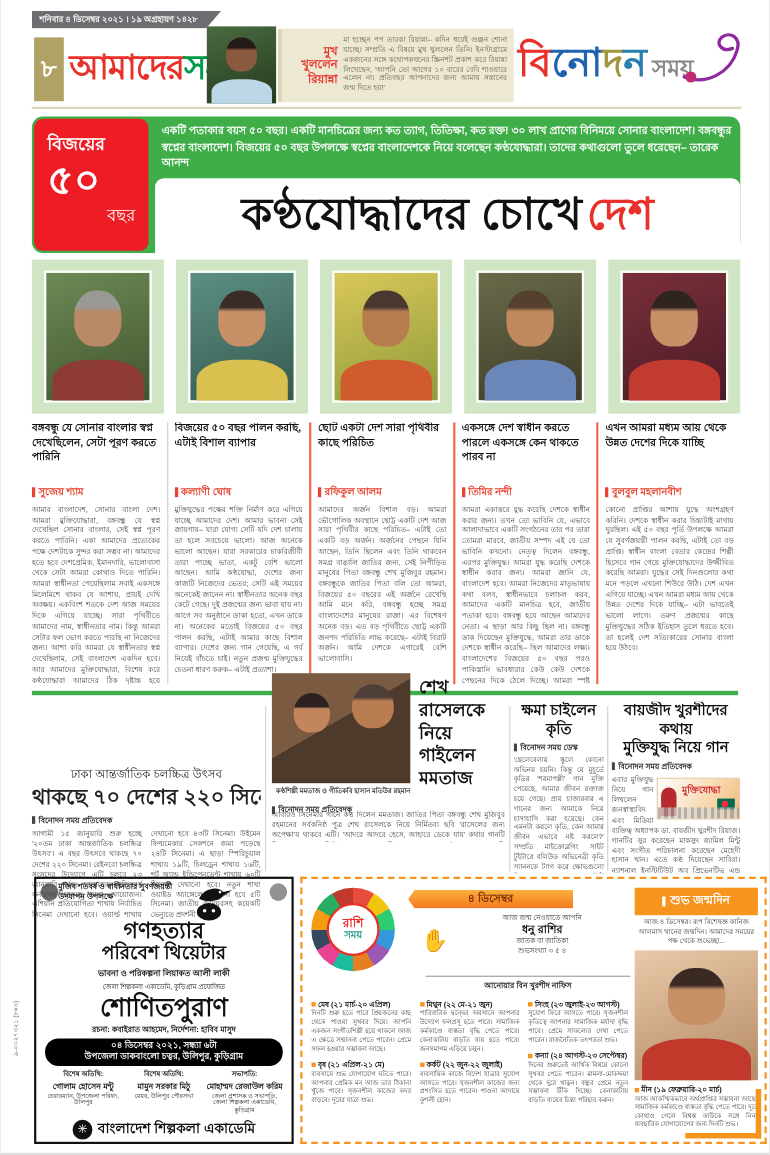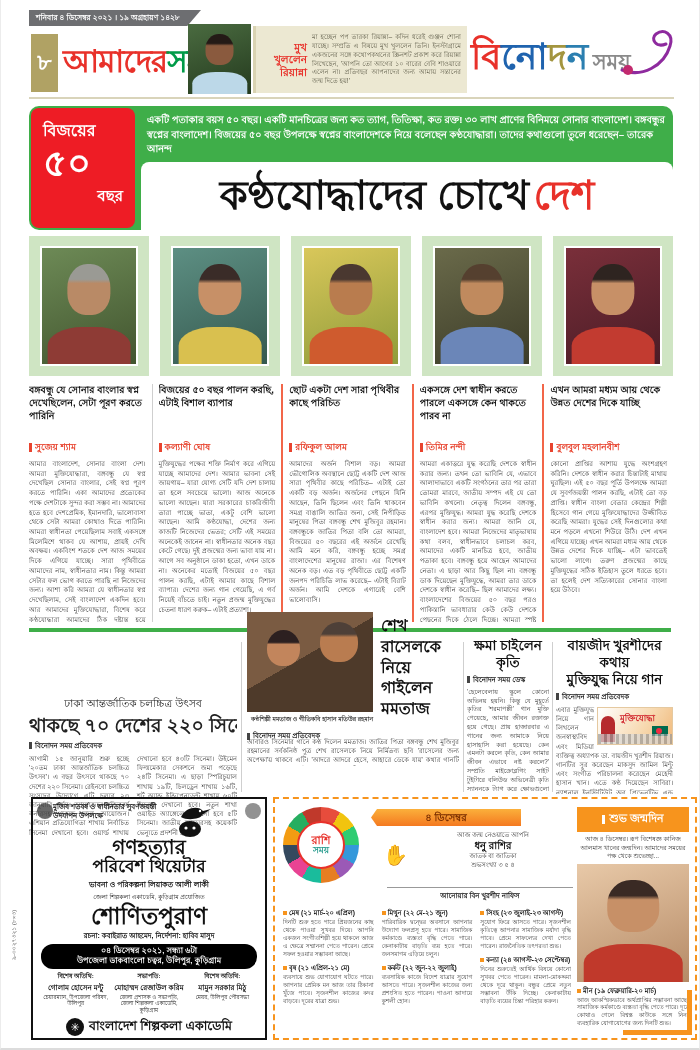--- a/index.html
+++ b/index.html
@@ -31,21 +31,21 @@
   .b1{color:#e8312a;}.b2{color:#1f63ae;}.b3{color:#a3953f;}.b4{color:#2b7fb0;}
   .bword{color:#8a8a8a;font-size:21px;font-weight:900;}
   .swirl{position:absolute;right:-4px;top:4px;}
   .hrule{position:absolute;left:28px;right:25px;top:97px;height:2px;background:#d9d4ba;}
   
   .green-band{position:absolute;left:28px;top:106px;width:644px;height:124px;background:#3fae49;border-radius:10px;}
   .red-badge{position:absolute;left:2px;top:2px;width:104px;height:120px;background:#ee1c25;border-radius:8px;
       color:#fff;padding:10px 12px;box-sizing:border-box;}
   .rb1{font-size:16px;font-weight:bold;}
   .rb2{font-size:37px;font-weight:900;line-height:1.05;}
-  .rb3{font-size:15px;font-weight:bold;text-align:right;}
+  .rb3{font-size:15px;font-weight:normal;text-align:right;}
   .intro{position:absolute;left:118px;top:7px;width:520px;color:#fff;font-size:9.7px;font-weight:600;line-height:1.5;}
   .headline-box{position:absolute;left:112px;top:56px;width:532px;height:82px;background:#fff;border-radius:8px;
       text-align:center;line-height:66px;white-space:nowrap;overflow:hidden;}
   .hl-black{font-size:40px;font-weight:900;color:#111;}
   .hl-red{font-size:40px;font-weight:900;color:#e8312a;}
   
   .cards{position:absolute;left:28px;top:236px;width:644px;height:140px;display:flex;gap:11px;}
   .card{flex:1;background:#cfe5c3;padding:10px 11px;box-sizing:border-box;}
   .card .portrait{width:100%;height:100%;border:2px solid #fff;box-sizing:border-box;}
   .p1{--bgA:#6d8a56;--bgB:#42552f;--hair:#9a9a94;--skin:#b98a66;--cloth:#8e3b35;}
@@ -332,28 +332,28 @@
       <div>০৪ ডিসেম্বর ২০২১, সন্ধ্যা ৬টা</div>
       <div>উপজেলা ডাকবাংলো চত্বর, উলিপুর, কুড়িগ্রাম</div>
     </div>
     <div class="p-guests">
       <div class="guest">
         <div class="g-role">বিশেষ অতিথি:</div>
         <div class="g-name">গোলাম হোসেন মন্টু</div>
         <div class="g-desc">চেয়ারম্যান, উপজেলা পরিষদ, উলিপুর</div>
       </div>
       <div class="guest">
+        <div class="g-role">বিশেষ অতিথি:</div>
+        <div class="g-name">মামুন সরকার মিঠু</div>
+        <div class="g-desc">মেয়র, উলিপুর পৌরসভা</div>
+      </div>
+      <div class="guest">
         <div class="g-role">সভাপতি:</div>
         <div class="g-name">মোহাম্মদ রেজাউল করিম</div>
         <div class="g-desc">জেলা প্রশাসক ও সভাপতি, জেলা শিল্পকলা একাডেমি, কুড়িগ্রাম</div>
-      </div>
-      <div class="guest">
-        <div class="g-role">বিশেষ অতিথি:</div>
-        <div class="g-name">মামুন সরকার মিঠু</div>
-        <div class="g-desc">মেয়র, উলিপুর পৌরসভা</div>
       </div>
     </div>
     <div class="p-foot">
       <span class="roundel">✳</span>
       <span class="p-acad">বাংলাদেশ শিল্পকলা একাডেমি</span>
     </div>
 
   </div>
 
   <div class="horo">

